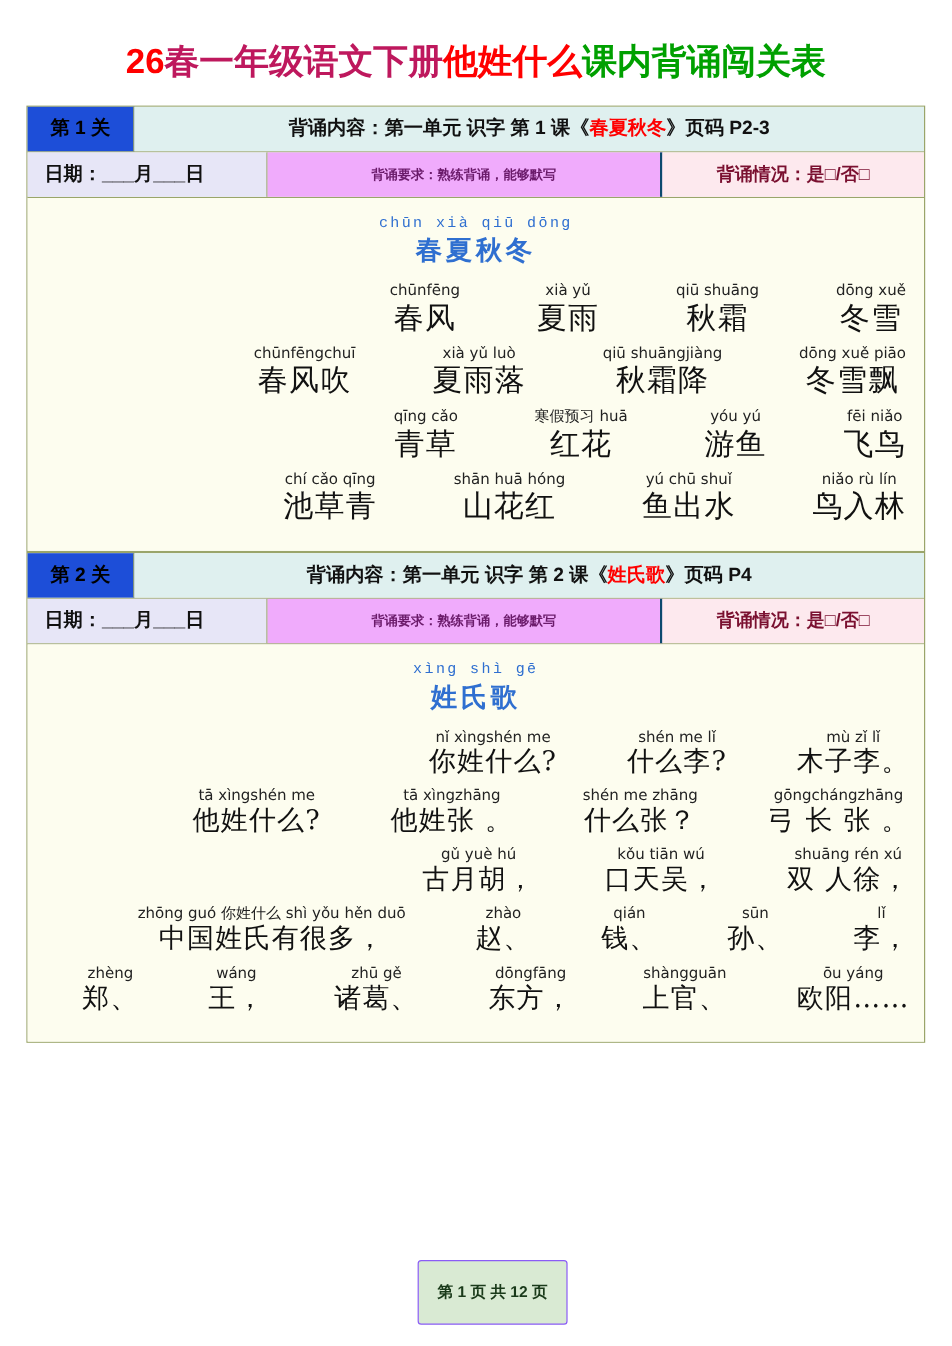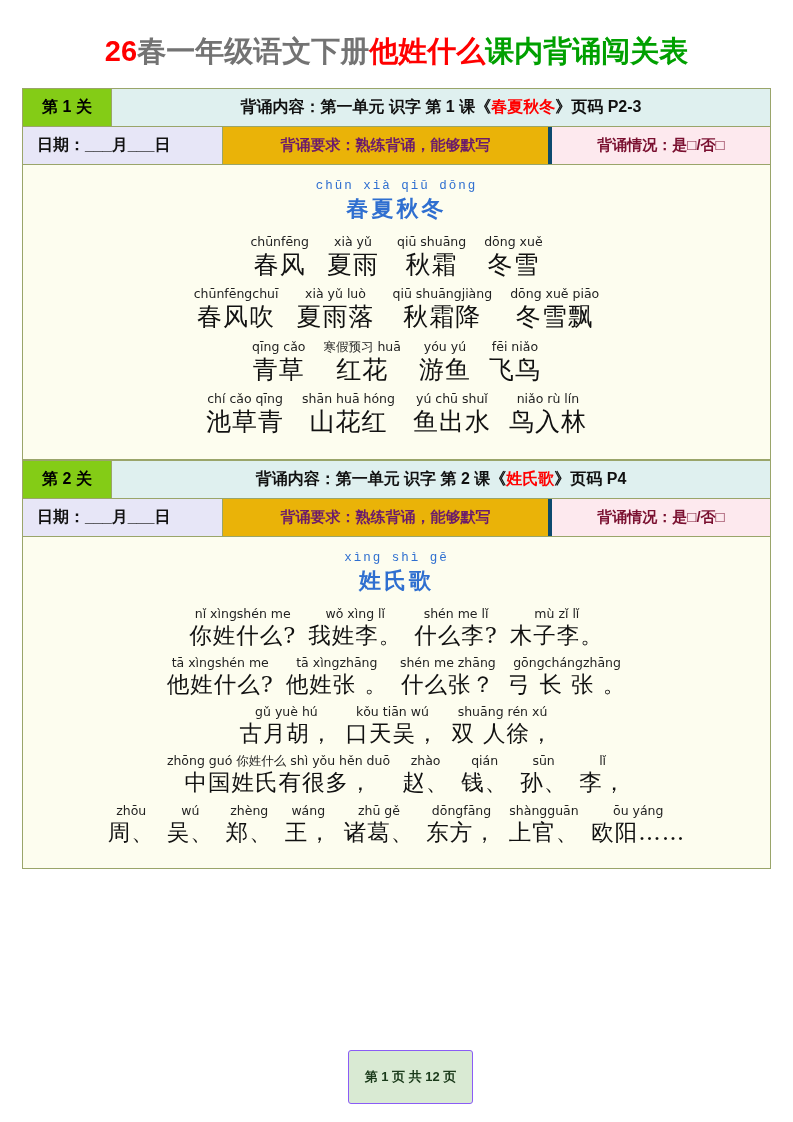--- a/index.html
+++ b/index.html
@@ -21,38 +21,38 @@
   
   .title{
     text-align:center;
     font-size:29px;
     font-weight:bold;
     letter-spacing:0px;
     margin:14px 0 16px 0;
     white-space:nowrap;
   }
   .title .red{color:#ff0000;}
-  .title .blk{color:#737373;}
+  .title .blk{color:#be185d;}
   .title .grn{color:#00a000;}
 
   
   .unit{
     border:1px solid #9aa56a;
     box-sizing:border-box;
     margin-bottom:0;
   }
   .unit + .unit{margin-top:0;}
   .rowtop{
     display:flex;
     border-bottom:1px solid #9aa56a;
   }
   .guan{
     width:88px;
     min-width:88px;
-    background:#84cc16;
+    background:#1d4ed8;
     border-right:1px solid #9aa56a;
     display:flex;align-items:center;justify-content:center;
     font-size:16px;font-weight:bold;color:#000;
     padding:8px 0;
   }
   .content-head{
     flex:1;
     background:#dff0ef;
     display:flex;align-items:center;
     justify-content:center;
@@ -70,23 +70,23 @@
     background:#e7e6f7;
     border-right:1px solid #9aa56a;
     font-size:16px;font-weight:bold;
     display:flex;align-items:center;
     padding:8px 0 8px 14px;
     box-sizing:border-box;
     white-space:nowrap;
   }
   .req{
     flex:1;
-    background:#eab308;
-    border-right:4px solid #0c4a6e;
-    font-size:15px;font-weight:bold;color:#6b1b6b;
+    background:#f0abfc;
+    border-right:2px solid #0c4a6e;
+    font-size:11px;font-weight:bold;color:#6b1b6b;
     display:flex;align-items:center;justify-content:center;
     padding:8px 4px;
     white-space:nowrap;
   }
   .stat{
     width:210px;min-width:210px;
     background:#fde9ee;
     font-size:15px;font-weight:bold;color:#7a1030;
     display:flex;align-items:center;justify-content:center;
     padding:8px 4px;
@@ -111,23 +111,24 @@
     font-family:Liberation Mono, monospace;
   }
   .poem-title .hz{
     display:block;
     font-size:22px;font-weight:bold;color:#2f6fd0;
     letter-spacing:3px;
   }
 
   .line{
     display:flex;
-    justify-content:center;
+    justify-content:flex-end;
     align-items:flex-end;
     margin:3px 0 6px 0;
+    gap:46px;
   }
   .tok{
     display:flex;
     flex-direction:column;
     align-items:center;
     margin:0 9px;
   }
   .tok .py{
     font-size:12.5px;
     color:#222;
@@ -294,24 +295,20 @@
         <span class="py">xìng shì  gē</span>
         <span class="hz">姓氏歌</span>
       </div>
 
       <div class="line">
         <div class="tok">
             <span class="py">nǐ  xìngshén me</span>
             <span class="hz">你姓什么?</span>
           </div>
         <div class="tok">
-            <span class="py">wǒ xìng lǐ</span>
-            <span class="hz">我姓李。</span>
-          </div>
-        <div class="tok">
             <span class="py">shén me  lǐ</span>
             <span class="hz">什么李?</span>
           </div>
         <div class="tok">
             <span class="py">mù zǐ  lǐ</span>
             <span class="hz">木子李。</span>
           </div>
       </div>
 
       <div class="line">

